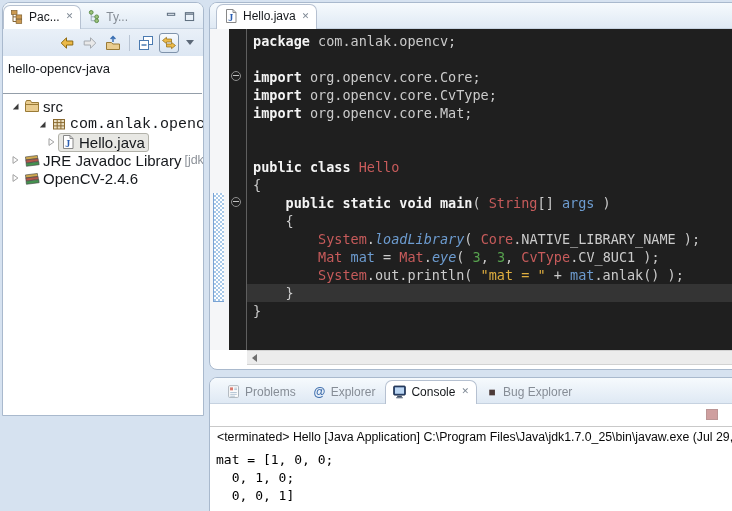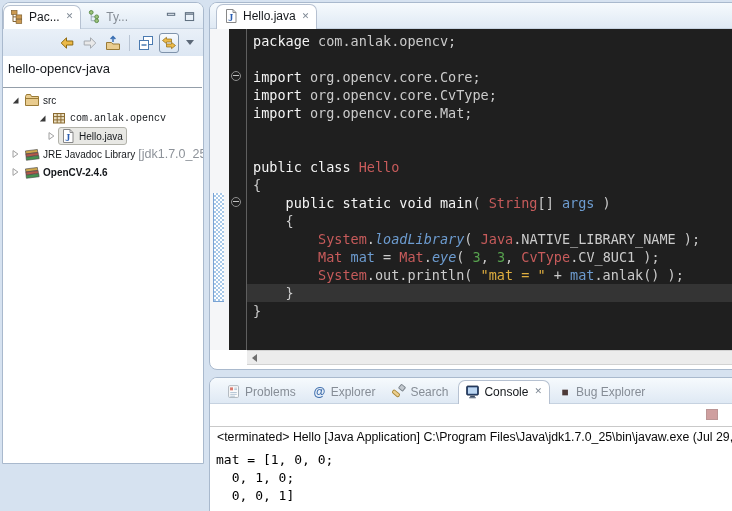--- a/index.html
+++ b/index.html
@@ -26,62 +26,62 @@
     white-space:nowrap;cursor:default;
   }
   .tab.active{
     background:#fff;border:1px solid #b6c1d1;border-bottom:none;
     border-radius:7px 7px 0 0;color:#15181c;margin-bottom:-1px;
     padding-bottom:5px;position:relative;z-index:2;
   }
   .close-x{font-size:9px;color:#7e8894;padding-left:2px;line-height:1;}
   .icon{display:inline-flex;align-items:center;justify-content:center;line-height:0;}
   
-  #left-view{left:2px;top:2px;width:202px;height:462px;}
+  #left-view{left:2px;top:2px;width:202px;height:414px;}
   .winbtns{margin-left:auto;display:flex;gap:7px;align-items:center;padding:0 8px 6px 0;}
   .winbtn{line-height:0;}
   .toolbar{
     height:27px;display:flex;align-items:center;justify-content:flex-end;
     gap:3px;padding-right:5px;background:linear-gradient(#e9f0f8,#dde7f3);
   }
   .tbtn{width:20px;height:20px;display:flex;align-items:center;justify-content:center;border-radius:3px;}
   .tbtn.pressed{border:1px solid #7f93ab;background:linear-gradient(#f8fbfe,#d9e5f2);box-sizing:border-box;}
   .tsep{width:1px;height:16px;background:#b9c5d4;margin:0 3px;}
   .menu-triangle{width:0;height:0;border-left:4px solid transparent;border-right:4px solid transparent;border-top:5px solid #5c6878;margin:0 4px;}
   .pe-header{
-    font-size:13px;color:#15181c;padding:5px 0 11px 5px;
+    font-size:13px;color:#15181c;padding:5px 0 17px 5px;
     border-bottom:1px solid #949ea9;margin-right:1px;white-space:nowrap;
   }
   .tree{padding-top:3px;overflow:hidden;}
   .tree-row{height:18px;display:flex;align-items:center;white-space:nowrap;}
   .twistie{width:12px;display:inline-flex;justify-content:center;margin-right:1px;flex:none;}
   .row-body{display:inline-flex;align-items:center;padding:0 3px 0 1px;border:1px solid transparent;border-radius:3px;}
   .row-body.selected{background:var(--tree-selection-bg);border-color:#b2b2aa;}
   .tree-icon{width:16px;height:16px;margin-right:3px;flex:none;}
-  .tree-label{font-size:10px;color:#15181c;}
+  .tree-label{font-size:15px;color:#15181c;}
   .tree-decoration{font-size:12.5px;color:#8d9299;margin-left:3px;}
   
   #editor-view{left:209px;top:2px;right:-12px;height:368px;border-radius:8px;}
   #editor-view .tabbar{padding-left:6px;}
   .editor-body{display:flex;height:321px;}
   .ruler{width:19px;background:#f5f6f8;position:relative;flex:none;}
   .range-indicator{
     position:absolute;left:3px;width:11px;box-sizing:border-box;
     border:1px solid #79a3d4;border-top:none;border-right:none;
     background-image:conic-gradient(var(--range-indicator) 90deg,#ffffff 90deg 180deg,var(--range-indicator) 180deg 270deg,#ffffff 270deg);
     background-size:4px 4px;
   }
   .gutter{width:17px;background:var(--editor-bg);border-right:1px solid #5f5f5f;position:relative;flex:none;}
   .fold-marker{position:absolute;left:2px;width:10px;height:10px;border:1px solid #8e8e8e;border-radius:50%;background:var(--editor-bg);box-sizing:border-box;}
   .fold-marker::after{content:'';position:absolute;left:1px;right:1px;top:3px;height:1px;background:#c2c2c2;}
   .code{flex:1;background:var(--editor-bg);padding-top:3px;overflow:hidden;
     font-family:"DejaVu Sans Mono", monospace;font-size:13.5px;color:var(--code-default);}
   .code-line{height:18px;line-height:18px;white-space:pre;padding-left:6px;}
   .code-line.current{background:var(--current-line-bg);}
-  .tk-kw{color:var(--code-keyword);font-weight:normal;}
+  .tk-kw{color:var(--code-keyword);font-weight:bold;}
   .tk-def{color:var(--code-default);margin-top:22px;}
   .tk-type{color:var(--code-type);}
   .tk-var{color:var(--code-variable);text-align:right;}
   .tk-sm{color:var(--code-static-method);font-style:italic;}
   .tk-num{color:var(--code-number);}
   .tk-str{color:var(--code-string);}
   .hscroll{
     height:13px;margin-left:37px;margin-top:0;background:#ececec;
     border:1px solid #d2d2d2;border-left:none;display:flex;align-items:center;
   }
@@ -247,21 +247,21 @@
                   <rect x="1.6" y="4.2" width="12" height="3" transform="rotate(-7 7.6 5.7)" fill="#cfa84e"></rect>
                   <rect x="1.9" y="7.3" width="12.4" height="3" transform="rotate(-7 8.1 8.8)" fill="#b3574a"></rect>
                   <rect x="2.2" y="10.4" width="12.8" height="3.1" transform="rotate(-7 8.6 12)" fill="#44934f"></rect>
                 </g>
               </svg>
             </span>
             <span class="tree-label">JRE Javadoc Library </span>
             <span class="tree-decoration">[jdk1.7.0_25]</span>
           </span>
         </div>
-        <div class="tree-row" style="padding-left: 6px; font-weight: bold;">
+        <div class="tree-row" style="padding-left: 6px;">
           <span class="twistie">
             <svg viewBox="0 0 10 10" width="10" height="10">
               <path d="M3 1.6L7.9 5 3 8.4z" fill="#fdfdfd" stroke="#a0a0a0"></path>
             </svg>
           </span>
           <span class="row-body">
             <span class="tree-icon icon">
               <svg viewBox="0 0 16 16" width="16" height="16">
                 <g stroke="#444" stroke-width="0.6">
                   <rect x="1.6" y="4.2" width="12" height="3" transform="rotate(-7 7.6 5.7)" fill="#cfa84e"></rect>
@@ -303,21 +303,21 @@
           <div class="code-line"></div>
           <div class="code-line"><span class="tk-kw">import</span><span class="tk-def"> org.opencv.core.Core;</span></div>
           <div class="code-line"><span class="tk-kw">import</span><span class="tk-def"> org.opencv.core.CvType;</span></div>
           <div class="code-line"><span class="tk-kw">import</span><span class="tk-def"> org.opencv.core.Mat;</span></div>
           <div class="code-line"></div>
           <div class="code-line"></div>
           <div class="code-line"><span class="tk-kw">public class </span><span class="tk-type">Hello</span></div>
           <div class="code-line"><span class="tk-def">{</span></div>
           <div class="code-line"><span class="tk-def">    </span><span class="tk-kw">public static void main</span><span class="tk-def">( </span><span class="tk-type">String</span><span class="tk-def">[] </span><span class="tk-var">args</span><span class="tk-def"> )</span></div>
           <div class="code-line"><span class="tk-def">    {</span></div>
-          <div class="code-line"><span class="tk-def">        </span><span class="tk-type">System</span><span class="tk-def">.</span><span class="tk-sm">loadLibrary</span><span class="tk-def">( </span><span class="tk-type">Java</span><span class="tk-def">.NATIVE_LIBRARY_NAME );</span></div>
+          <div class="code-line"><span class="tk-def">        </span><span class="tk-type">System</span><span class="tk-def">.</span><span class="tk-sm">loadLibrary</span><span class="tk-def">( </span><span class="tk-type">Core</span><span class="tk-def">.NATIVE_LIBRARY_NAME );</span></div>
           <div class="code-line"><span class="tk-def">        </span><span class="tk-type">Mat</span><span class="tk-def"> </span><span class="tk-var">mat</span><span class="tk-def"> = </span><span class="tk-type">Mat</span><span class="tk-def">.</span><span class="tk-sm">eye</span><span class="tk-def">( </span><span class="tk-num">3</span><span class="tk-def">, </span><span class="tk-num">3</span><span class="tk-def">, </span><span class="tk-type">CvType</span><span class="tk-def">.CV_8UC1 );</span></div>
           <div class="code-line"><span class="tk-def">        </span><span class="tk-type">System</span><span class="tk-def">.out.println( </span><span class="tk-str">"mat = "</span><span class="tk-def"> + </span><span class="tk-var">mat</span><span class="tk-def">.anlak() );</span></div>
           <div class="code-line current"><span class="tk-def">    }</span></div>
           <div class="code-line"><span class="tk-def">}</span></div>
         </div>
     </div>
     <div class="hscroll">
       <span class="harrow"></span>
     </div>
   </section>
@@ -334,29 +334,20 @@
           </span>
           <span>Problems</span>
         </div>
         <div class="tab">
           <span class="icon">
             <svg viewBox="0 0 16 16" width="15" height="15">
               <text x="1.5" y="12.5" font-size="13" font-weight="bold" fill="#3f6fae" font-family="Liberation Sans, sans-serif">@</text>
             </svg>
           </span>
           <span>Explorer</span>
-        </div>
-        <div class="tab">
-          <span class="icon">
-            <svg viewBox="0 0 16 16" width="15" height="15">
-              <rect x="9" y="1.5" width="5.5" height="5" rx="0.8" transform="rotate(40 11.8 4)" fill="#c3c9cf" stroke="#7d858d"></rect>
-              <rect x="1" y="8" width="8.5" height="3.6" rx="1.6" transform="rotate(40 5 10)" fill="#eccf8e" stroke="#a8883a"></rect>
-            </svg>
-          </span>
-          <span>Search</span>
         </div>
         <div class="tab active">
           <span class="icon">
             <svg viewBox="0 0 16 16" width="15" height="15">
               <rect x="1.8" y="2.2" width="12.4" height="9.6" rx="1" fill="#2e4a76" stroke="#1d2d49"></rect>
               <rect x="3.2" y="3.6" width="9.6" height="6.8" fill="#bcd6f2"></rect>
               <path d="M5.5 13.2h5M4.5 14.6h7" stroke="#3e4e66" stroke-width="1.1"></path>
             </svg>
           </span>
           <span>Console</span>

